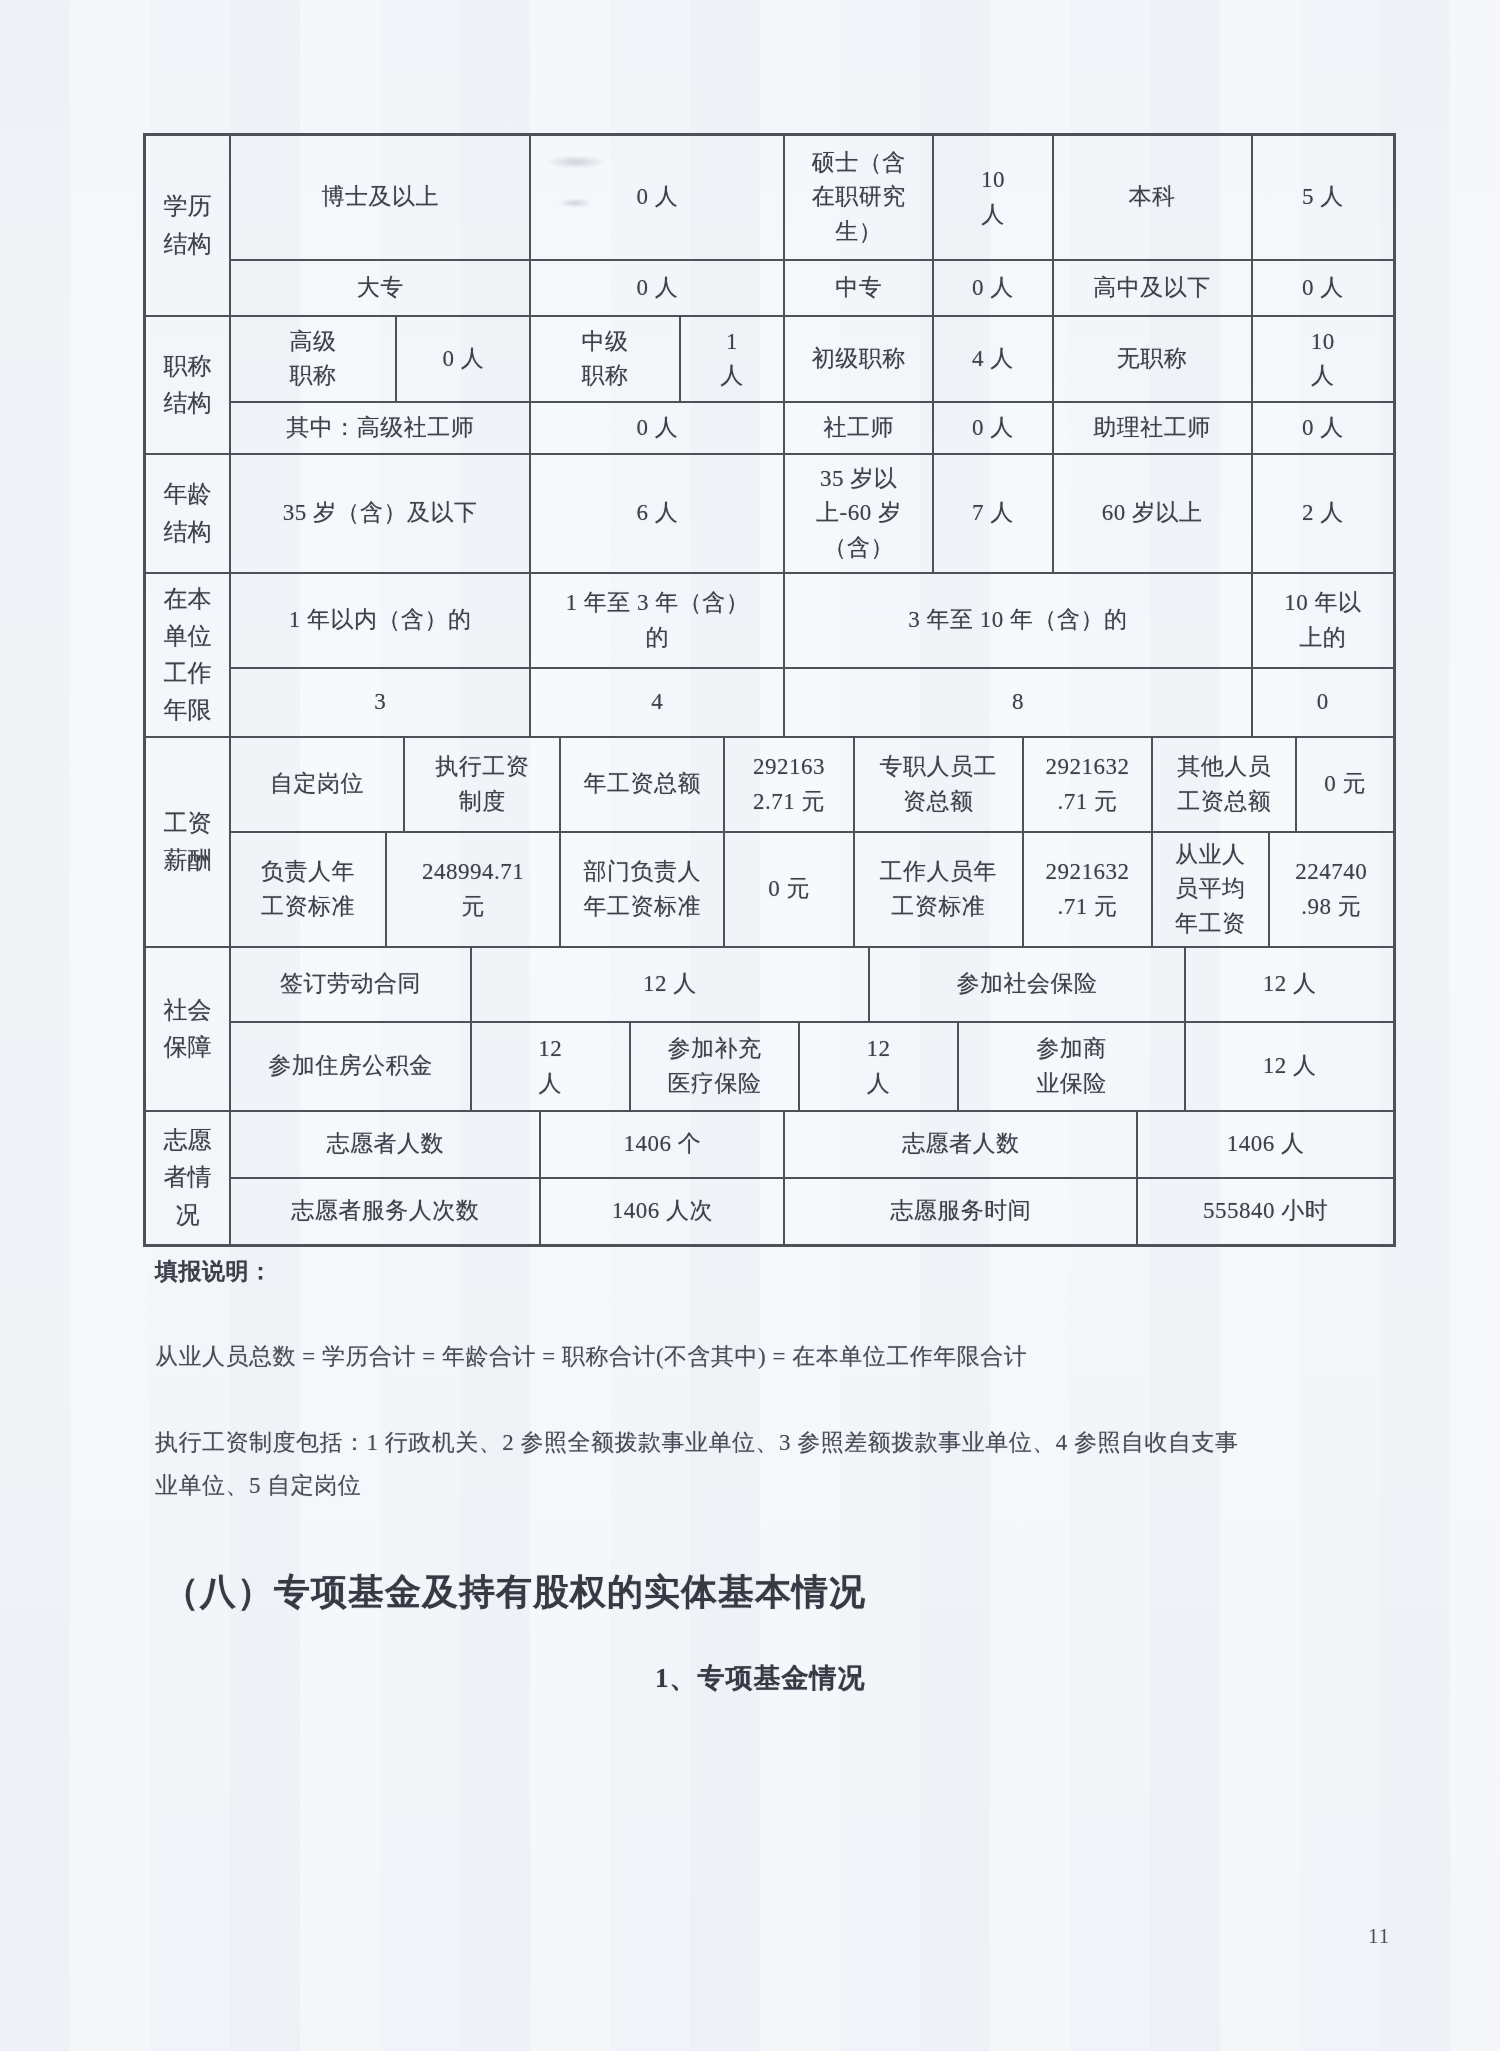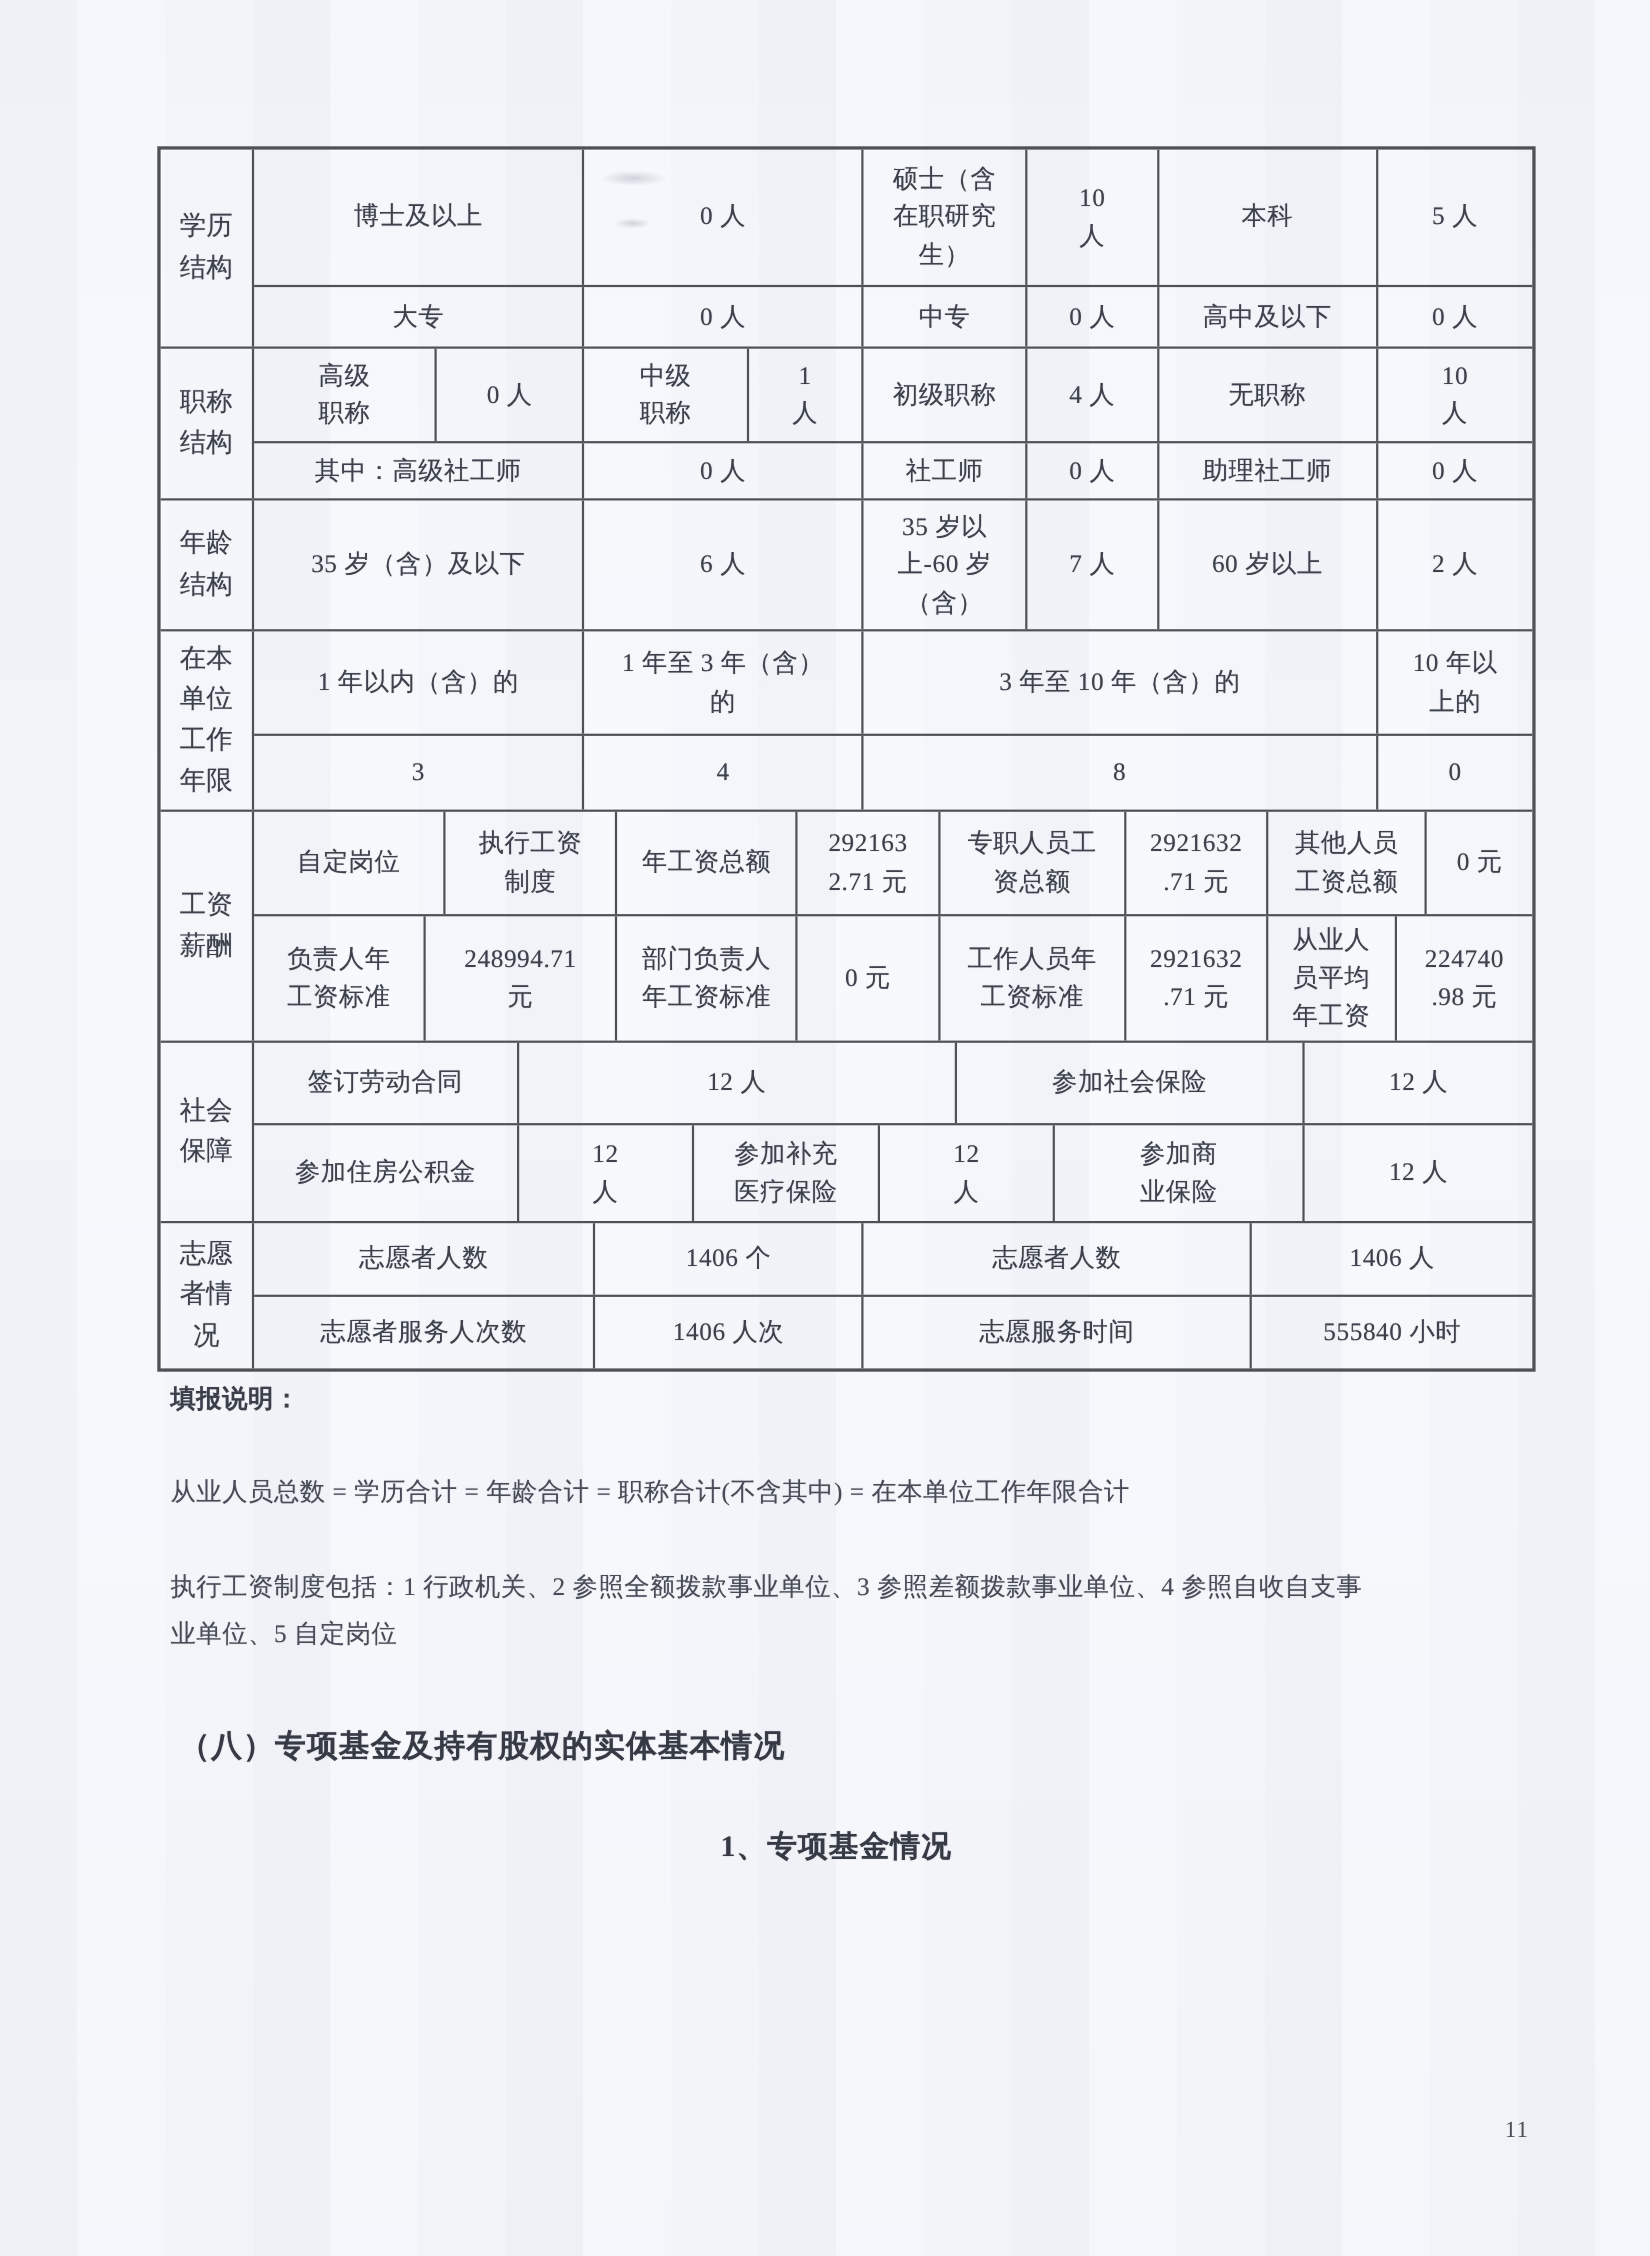--- a/index.html
+++ b/index.html
@@ -34,21 +34,21 @@
   }
   .c:last-child{border-right:none;flex:1;}
   .notes{
     position:absolute;left:155px;top:1208px;width:1240px;
     font-size:23px;line-height:1.86;letter-spacing:.5px;color:#474c57;
     text-shadow:0 0 1px rgba(70,76,92,.4);white-space:pre-line;
   }
   .notes .nt{font-weight:bold;color:#3a3f49;}
   .h-section{
     position:absolute;left:163px;top:1568px;
-    font-size:28px;font-weight:bold;letter-spacing:1px;color:#353a44;
+    font-size:36px;font-weight:bold;letter-spacing:1px;color:#353a44;
     text-shadow:0 0 1px rgba(60,66,82,.5);
   }
   .h-sub{
     position:absolute;left:655px;top:1660px;
     font-size:27px;font-weight:bold;letter-spacing:1px;color:#353a44;
     text-shadow:0 0 1px rgba(60,66,82,.5);
   }
   .pageno{
     position:absolute;left:1368px;top:1906px;
     font-size:21px;color:#4a4e58;letter-spacing:1px;margin-top:18px;

